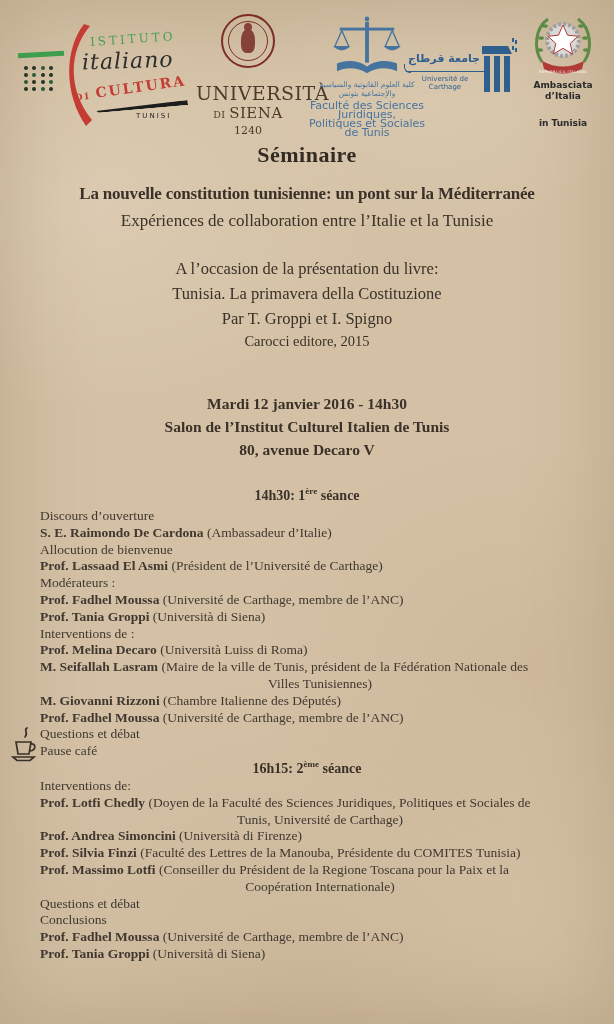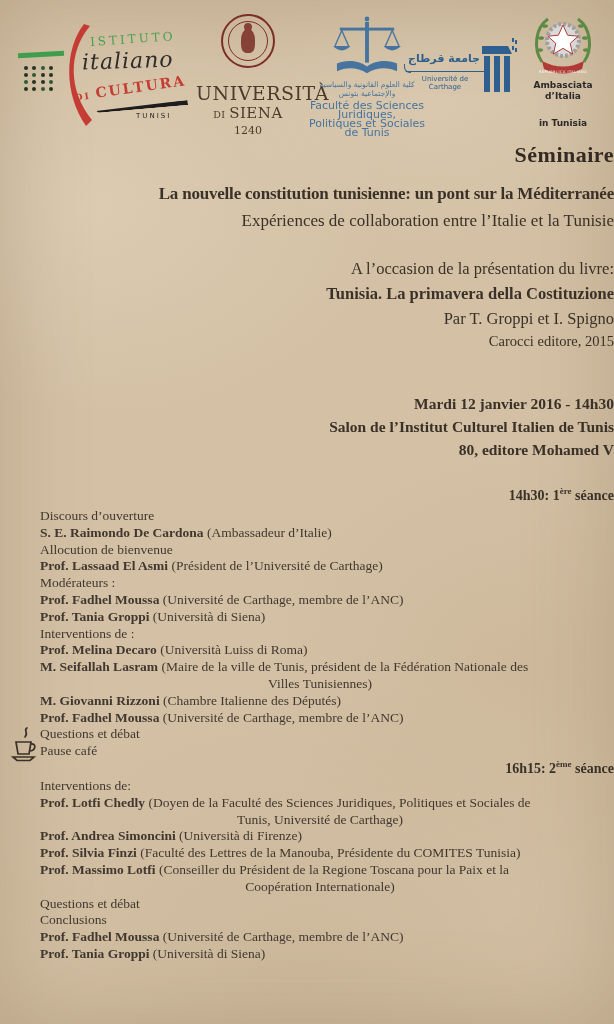--- a/index.html
+++ b/index.html
@@ -9,21 +9,21 @@
     background-image:
       radial-gradient(ellipse 420px 300px at 15% 20%, rgba(255,248,235,0.18), rgba(255,248,235,0) 70%),
       radial-gradient(ellipse 380px 320px at 85% 65%, rgba(164,132,96,0.14), rgba(164,132,96,0) 70%),
       radial-gradient(ellipse 500px 400px at 50% 95%, rgba(150,120,85,0.12), rgba(150,120,85,0) 75%),
       radial-gradient(ellipse 300px 200px at 70% 10%, rgba(255,250,240,0.12), rgba(255,250,240,0) 70%);
     box-shadow: inset 0 0 90px rgba(118,92,62,0.28);
     font-family:"Liberation Serif", serif;
     color:#3a3128;
   }
   .abs{position:absolute;}
-  .ctr{left:0; right:0; text-align:right;}
+  .ctr{left:0; right:0; text-align:center;}
   .b{font-weight:bold;}
   sup{font-size:9px; line-height:0;}
 
   
   .logo{position:absolute; font-family:"DejaVu Sans", sans-serif;}
 
   
   .iic{left:16px; top:28px; width:175px; height:95px;}
   .iic-bar{position:absolute; left:2px; top:24px; width:46px; height:5px; background:#3f9d4e; transform:rotate(-3deg);}
   .iic-dots{position:absolute; left:8px; top:38px; width:30px; display:grid; grid-template-columns:repeat(4,1fr); grid-gap:3px;}
@@ -64,21 +64,21 @@
   
   .amb{left:518px; top:12px; width:90px; text-align:center; color:#2a2a2a;}
   .amb-text{font-size:9px; font-weight:bold; line-height:11px; margin-top:2px;}
   .amb-banner{position:absolute; left:50%; top:58px; transform:translateX(-50%); font-size:3.5px; color:#fff; letter-spacing:.5px; width:60px;}
 
   
   .title{top:142px; font-size:22px; font-weight:bold; letter-spacing:.5px; color:#332b23;}
   .sub1{top:184px; font-size:17px; font-weight:bold; letter-spacing:-0.2px;}
   .sub2{top:211px; font-size:17px;}
   .book1{top:259px; font-size:16.5px;}
-  .book2{top:284px; font-size:16.5px; font-weight:bold;}
+  .book2{top:284px; font-size:16.5px; font-weight:normal;}
   .book3{top:309px; font-size:16.5px;}
   .book4{top:333px; font-size:14.5px;}
   .event{top:392px; font-size:15.5px; font-weight:bold; line-height:23px;}
   .sess{font-size:14px; font-weight:bold;}
   .s1h{top:488px;}
   .s2h{top:761px;}
 
   
   .prog{left:40px; right:14px; font-size:13.5px; line-height:16.8px; color:#403830;}
   .p1{top:508px;}
@@ -194,21 +194,21 @@
   <div class="abs ctr sub2">Expériences de collaboration entre l’Italie et la Tunisie</div>
 
   <div class="abs ctr book1">A l’occasion de la présentation du livre:</div>
   <div class="abs ctr book2">Tunisia. La primavera della Costituzione</div>
   <div class="abs ctr book3">Par T. Groppi et I. Spigno</div>
   <div class="abs ctr book4">Carocci editore, 2015</div>
 
   <div class="abs ctr event">
     <div>Mardi 12 janvier 2016 - 14h30</div>
     <div>Salon de l’Institut Culturel Italien de Tunis</div>
-    <div>80, editore Mohamed V</div>
+    <div>80, avenue Decaro V</div>
   </div>
 
   <div class="abs ctr sess s1h"><span>14h30: 1</span><sup>ère</sup><span> séance</span></div>
 
   <div class="abs prog p1">
     <div class="pline">Discours d’ouverture</div>
     <div class="pline"><span class="b">S. E. Raimondo De Cardona</span><span> (Ambassadeur d’Italie)</span></div>
     <div class="pline">Allocution de bienvenue</div>
     <div class="pline"><span class="b">Prof. Lassaad El Asmi</span><span> (Président de l’Université de Carthage)</span></div>
     <div class="pline">Modérateurs :</div>

